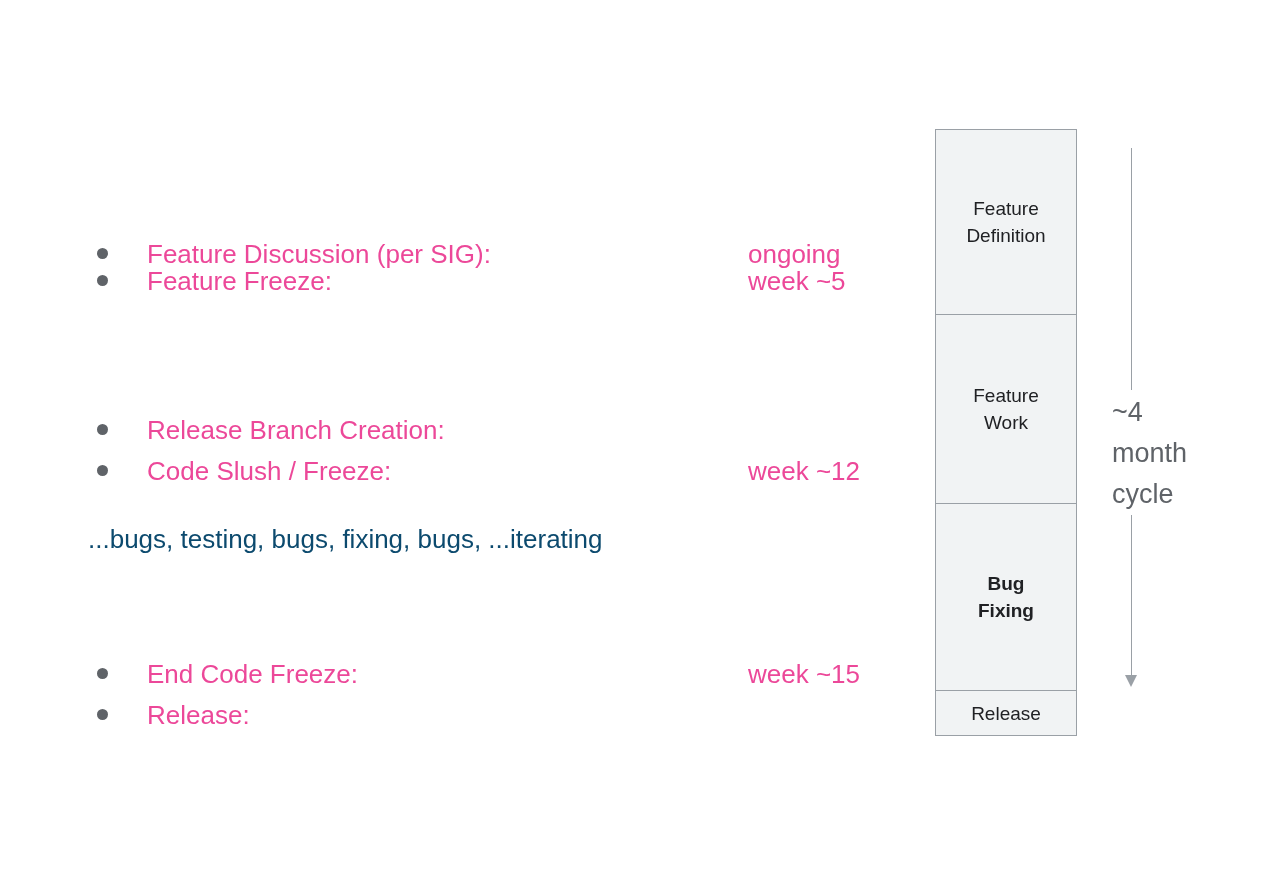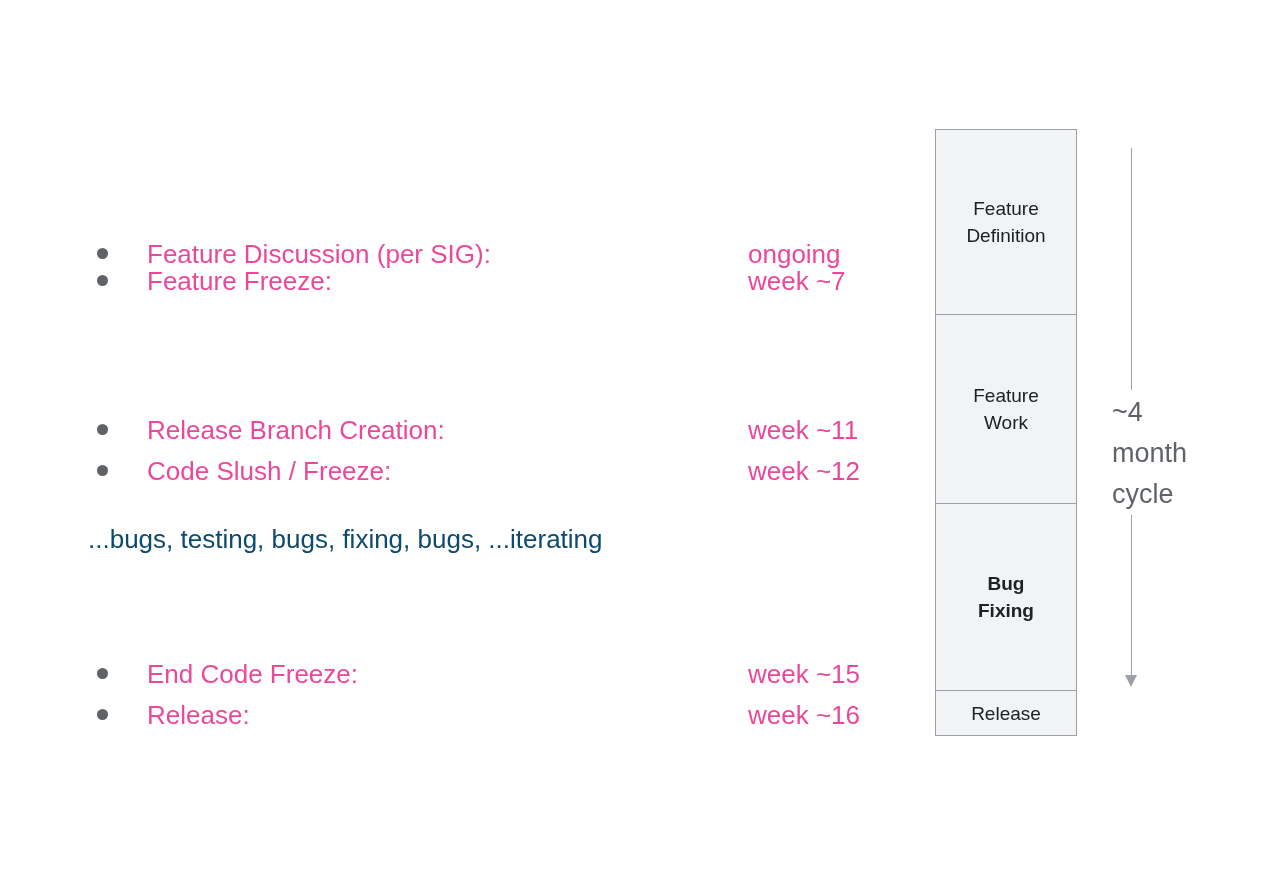--- a/index.html
+++ b/index.html
@@ -149,45 +149,43 @@
   <div class="list-area">
 
     <div class="row" style="top:233px;">
       <span class="bullet-dot"></span>
       <span class="row-label">Feature Discussion (per SIG):</span>
       <span class="row-value">ongoing</span>
     </div>
     <div class="row" style="top:260px;text-decoration:underline;">
       <span class="bullet-dot"></span>
       <span class="row-label">Feature Freeze:</span>
-      <span class="row-value">week ~7</span>
+      <span class="row-value">week ~5</span>
     </div>
 
     <div class="row" style="top:409px;">
       <span class="bullet-dot"></span>
       <span class="row-label">Release Branch Creation:</span>
-      <span class="row-value">week ~11</span>
     </div>
     <div class="row" style="top:450px;">
       <span class="bullet-dot"></span>
       <span class="row-label">Code Slush / Freeze:</span>
       <span class="row-value">week ~12</span>
     </div>
 
     <div class="note-line" style="top:518px;">...bugs, testing, bugs, fixing, bugs, ...iterating</div>
 
     <div class="row" style="top:653px;">
       <span class="bullet-dot"></span>
       <span class="row-label">End Code Freeze:</span>
       <span class="row-value">week ~15</span>
     </div>
     <div class="row" style="top:694px;padding-left:46px;">
       <span class="bullet-dot"></span>
       <span class="row-label">Release:</span>
-      <span class="row-value">week ~16</span>
     </div>
   </div>
 
   <div class="phase-column">
     <div class="phase-box" style="height:185px;">
       <span class="phase-text"><span>Feature</span><br><span>Definition</span></span>
     </div>
     <div class="phase-box" style="height:189px;">
       <span class="phase-text"><span>Feature</span><br><span>Work</span></span>
     </div>

